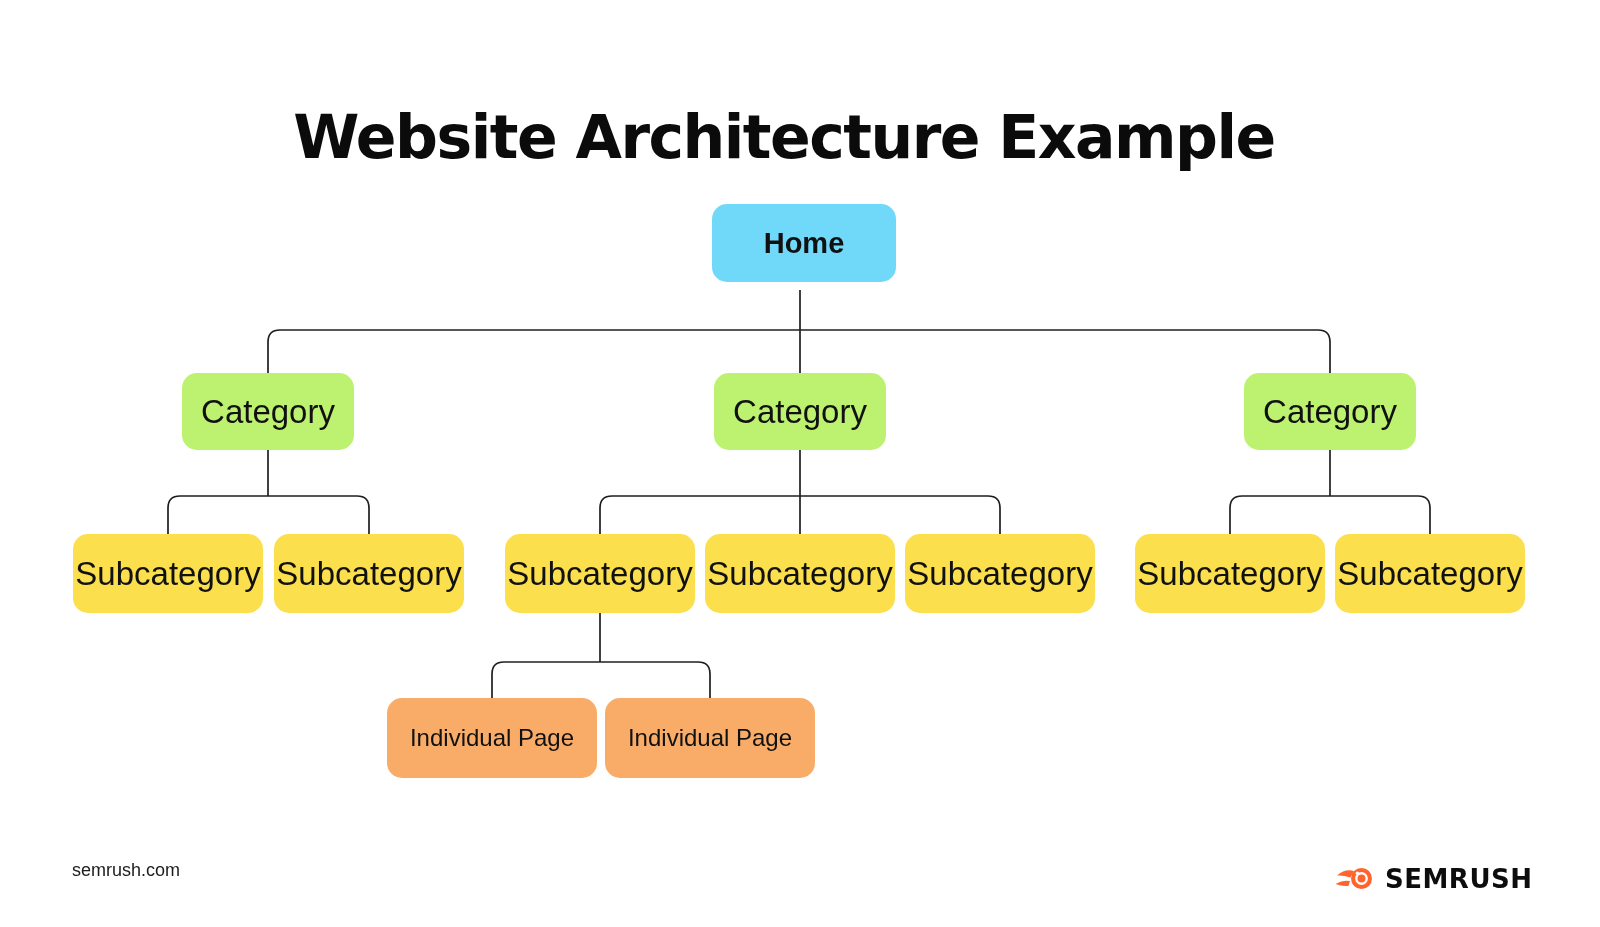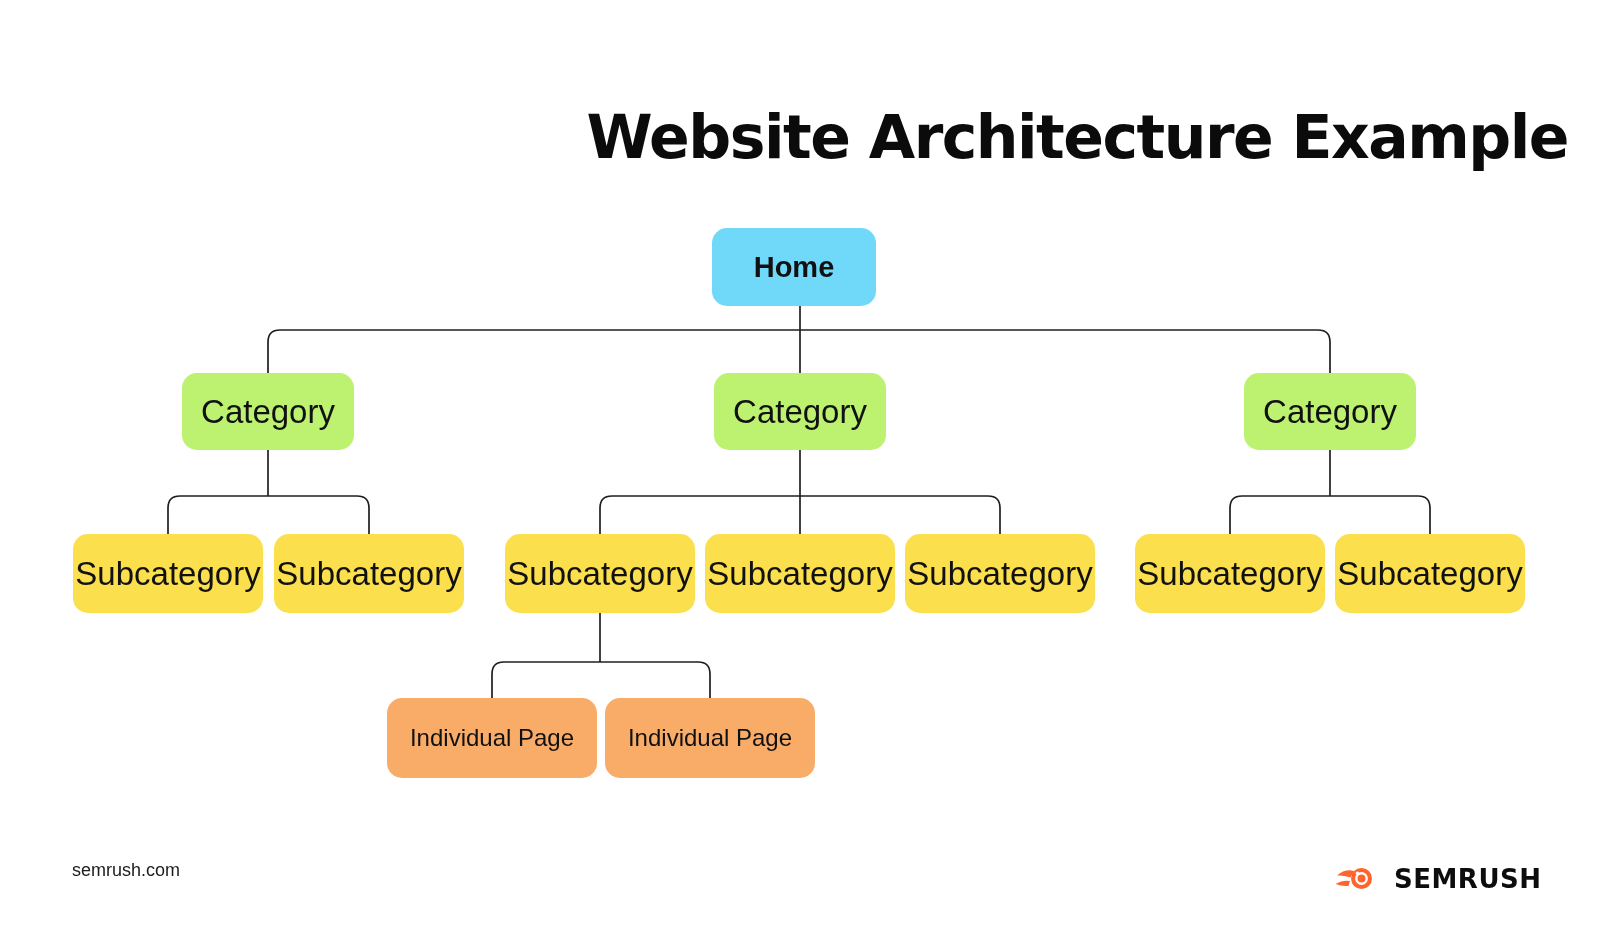--- a/index.html
+++ b/index.html
@@ -19,21 +19,21 @@
     position: absolute;
     left: 0;
     top: 0;
     z-index: 0;
   }
   .page-title {
     position: absolute;
     left: 0;
     top: 62px;
     width: 1568px;
-    text-align: right;
+    text-align: center;
     font-family: "DejaVu Sans", sans-serif;
     font-size: 60px;
     font-weight: 800;
     letter-spacing: -1.5px;
     color: #0b0b0b;
     z-index: 2;
   }
   .node {
     position: absolute;
     z-index: 1;
@@ -41,21 +41,21 @@
     align-items: center;
     justify-content: center;
     border-radius: 15px;
     color: #111111;
     font-size: 33px;
     white-space: nowrap;
   }
   .node.home { font-weight: 700; font-size: 29px; }
 
   
-  #n-home  { left: 712px;  top: 228px; width: 164px; height: 78px; }
+  #n-home  { left: 712px;  top: 204px; width: 184px; height: 78px; }
   #n-cat1  { left: 182px;  top: 373px; width: 172px; height: 77px; }
   #n-cat2  { left: 714px;  top: 373px; width: 172px; height: 77px; }
   #n-cat3  { left: 1244px; top: 373px; width: 172px; height: 77px; }
   #n-sub1  { left: 73px;   top: 534px; width: 190px; height: 79px; }
   #n-sub2  { left: 274px;  top: 534px; width: 190px; height: 79px; }
   #n-sub3  { left: 505px;  top: 534px; width: 190px; height: 79px; }
   #n-sub4  { left: 705px;  top: 534px; width: 190px; height: 79px; }
   #n-sub5  { left: 905px;  top: 534px; width: 190px; height: 79px; }
   #n-sub6  { left: 1135px; top: 534px; width: 190px; height: 79px; }
   #n-sub7  { left: 1335px; top: 534px; width: 190px; height: 79px; }
@@ -69,21 +69,21 @@
     font-size: 18px;
     color: #1c1c1c;
     z-index: 2;
   }
   .brand {
     position: absolute;
     left: 1334px;
     top: 864px;
     display: flex;
     align-items: center;
-    gap: 16px;
+    gap: 7px;
     z-index: 2;
   }
   .brand-text {
     font-family: "DejaVu Sans", sans-serif;
     font-weight: 800;
     font-size: 26px;
     letter-spacing: 0.5px;
     color: #0d0d0d;
   }
 </style>

